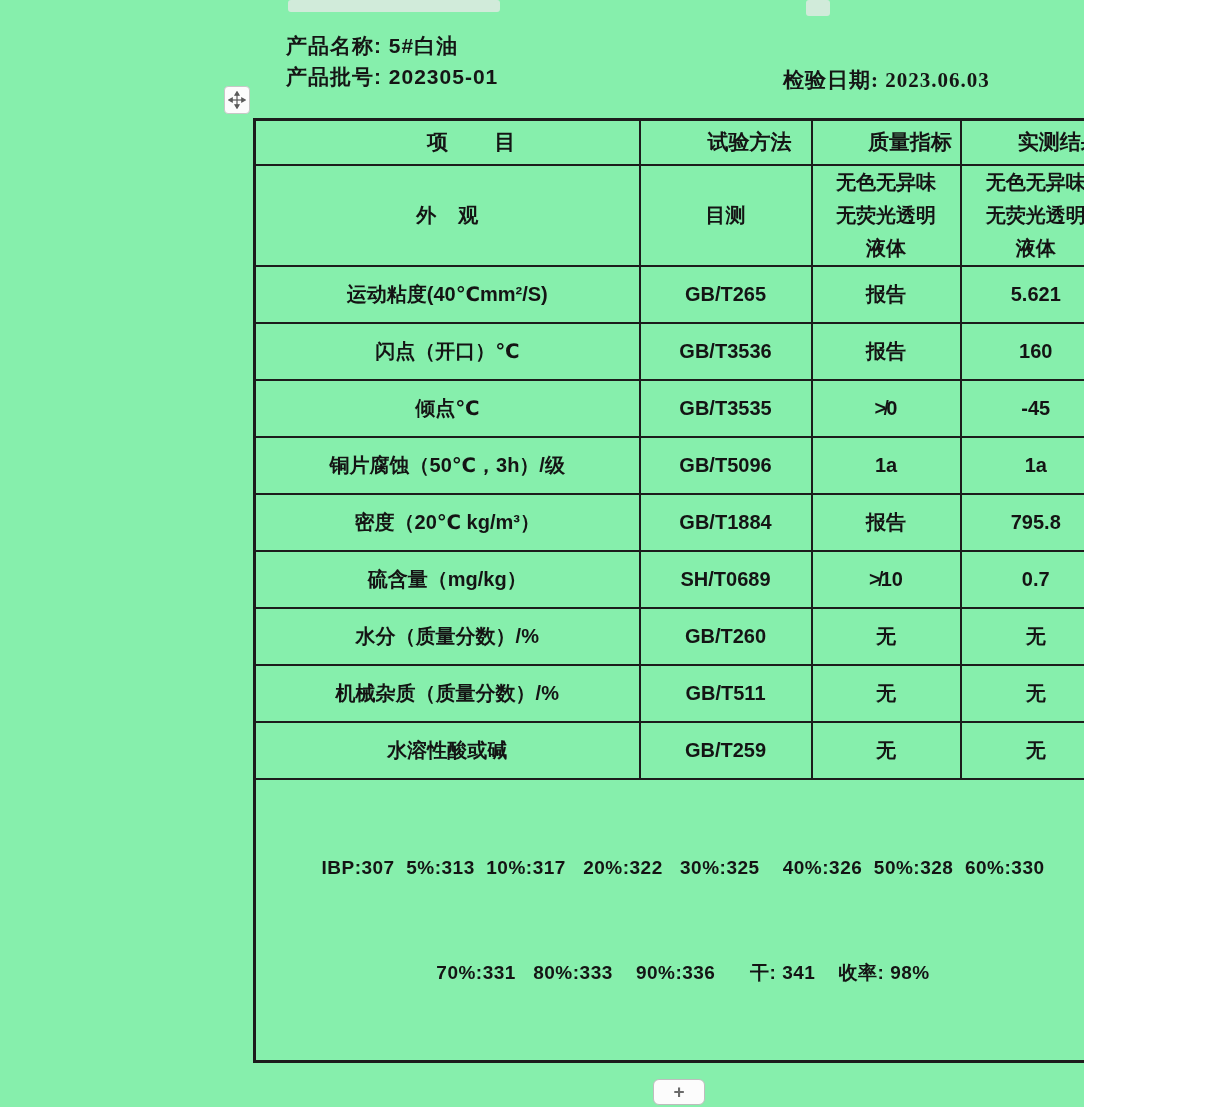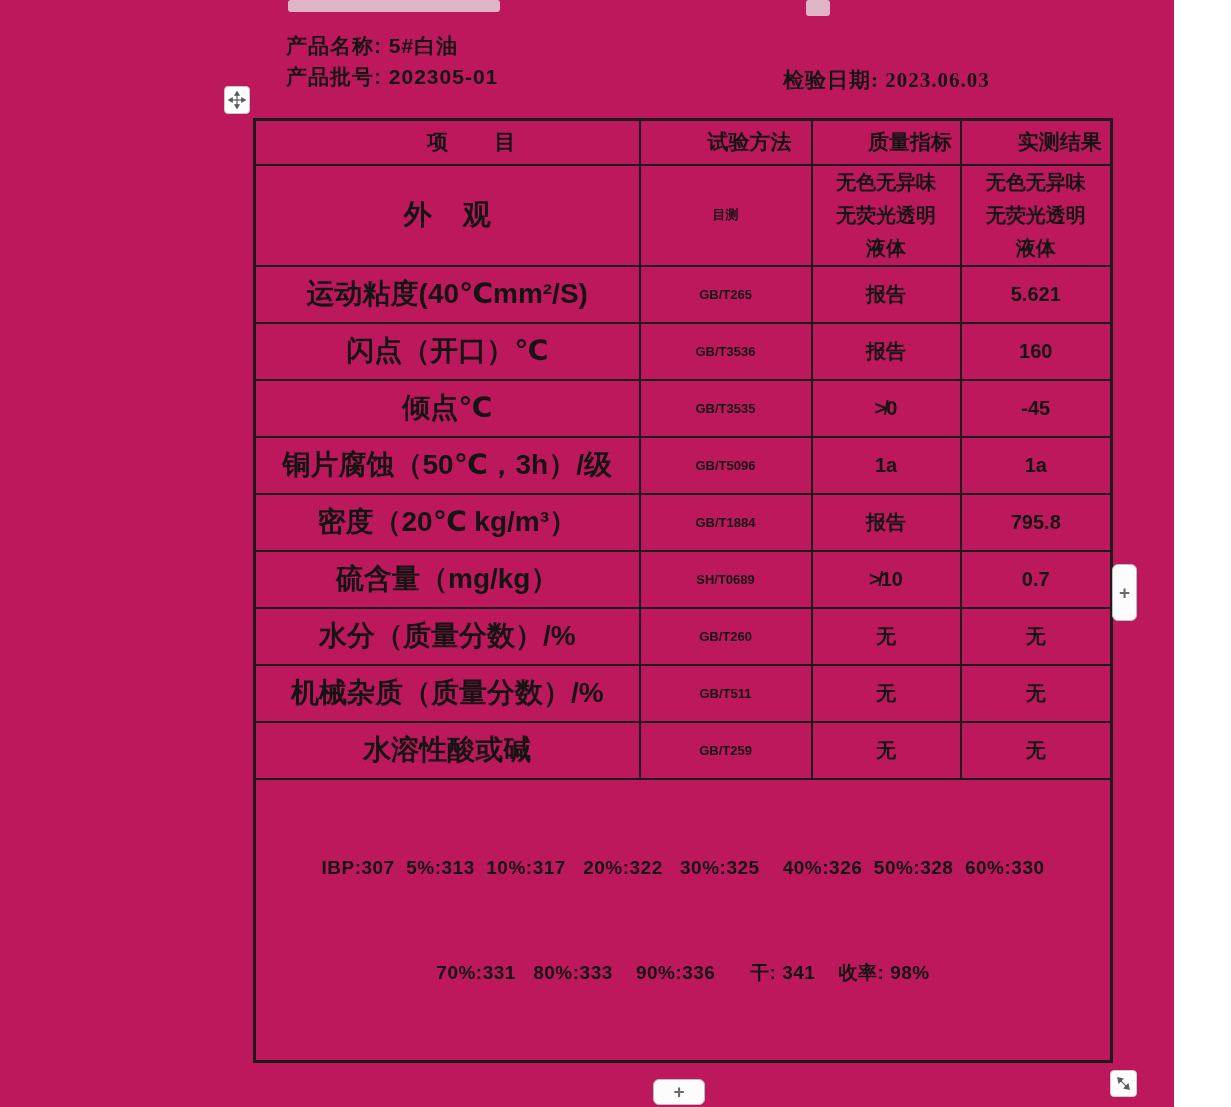--- a/index.html
+++ b/index.html
@@ -1,17 +1,17 @@
 <!DOCTYPE html>
 <html><head>
 <meta charset="utf-8">
 <style>
   html,body{margin:0;padding:0;background:#ffffff;}
   #stage{
-    position:relative;width:1174px;height:1107px;background:#be185d;overflow:hidden;
+    position:relative;width:1084px;height:1107px;background:#86efac;overflow:hidden;
     font-family:"Liberation Sans","DejaVu Sans",sans-serif;color:#151515;
   }
   
   .doc-line{position:absolute;font-weight:bold;font-size:21px;letter-spacing:1px;white-space:pre;}
   #title-name{left:286px;top:32px;}
   #title-batch{left:286px;top:63px;}
   #title-date{left:783px;top:66px;font-family:Liberation Serif, serif;}
   .smudge{position:absolute;background:#e9e9e9;opacity:.75;border-radius:3px;}
   #smudge-1{left:288px;top:0;width:212px;height:12px;}
   #smudge-2{left:806px;top:0;width:24px;height:16px;}
@@ -20,22 +20,22 @@
   table#insp{
     position:absolute;left:253px;top:118px;width:857px;
     border-collapse:collapse;table-layout:fixed;
     border:3px solid #1c1c1c;
   }
   #insp th,#insp td{
     border:2px solid #1c1c1c;padding:0;vertical-align:middle;text-align:center;
     font-weight:bold;color:#141414;overflow:hidden;
   }
   #insp th{font-size:21px;white-space:pre;padding-left:48px;}
-  td.c-item{font-size:28px;white-space:pre;border-radius:29px;}
-  td.c-method{font-size:13px;}
+  td.c-item{font-size:20px;white-space:pre;border-radius:29px;}
+  td.c-method{font-size:20px;}
   td.c-spec,td.c-result{font-size:20px;white-space:pre-line;line-height:33px;}
   tr.h45{height:45px;} tr.h94{height:94px;} tr.h57{height:57px;}
   tr.h108{height:108px;}
   td.dist{
     vertical-align:top;text-align:left;font-size:19px;line-height:35px;
     padding:5px 6px 0 6px;white-space:pre;letter-spacing:.5px;
   }
 
   
   .handle{

